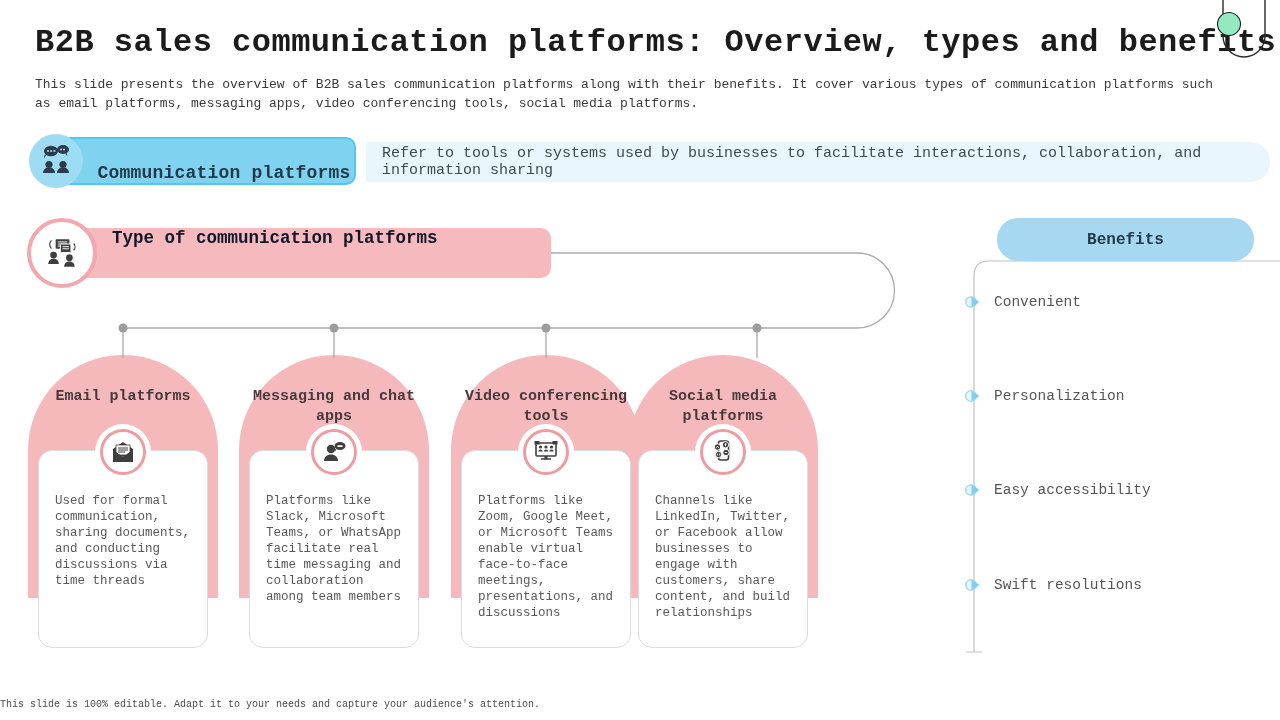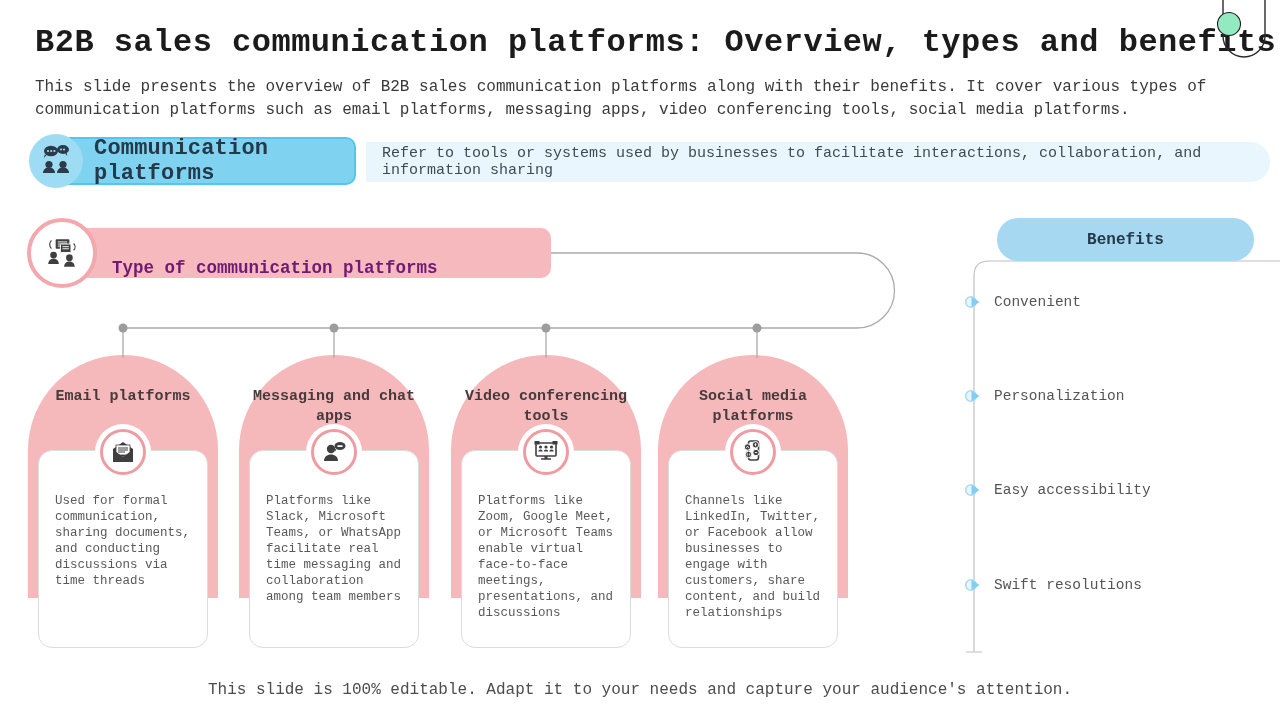--- a/index.html
+++ b/index.html
@@ -6,45 +6,45 @@
   .slide{
     position:relative;width:1280px;height:720px;background:#ffffff;
     font-family:Liberation Mono, monospace;overflow:hidden;margin:0 auto;
   }
   
   .title{
     position:absolute;left:35px;top:24px;font-size:32px;font-weight:bold;
     color:#1b1b1b;letter-spacing:0.5px;white-space:nowrap;
   }
   .subtitle{
-    position:absolute;left:35px;top:76px;width:1190px;font-size:16px;
+    position:absolute;left:35px;top:76px;width:1190px;font-size:13px;
     color:#3a3a3a;line-height:1.45;
   }
   .deco{position:absolute;left:1180px;top:0;width:100px;height:80px;}
   
   .def-circle{
     position:absolute;left:29px;top:134px;width:54px;height:54px;border-radius:50%;
     background:#9edcf4;display:flex;align-items:center;justify-content:center;z-index:3;
   }
   .def-box{
     position:absolute;left:58px;top:137px;width:298px;height:48px;background:#7fd3f1;
     border:2px solid #55c5ec;border-radius:10px;box-sizing:border-box;z-index:2;
-    display:flex;align-items:center;justify-content:center;padding-left:34px;
-    font-size:22px;font-weight:bold;color:#24394a;letter-spacing:0.2px;
+    display:flex;align-items:flex-end;justify-content:center;padding-left:34px;
+    font-size:18px;font-weight:bold;color:#24394a;letter-spacing:0.2px;
   }
   .def-strip{
     position:absolute;left:366px;top:142px;width:904px;height:40px;background:#e9f6fd;
     border-radius:0 20px 20px 0;display:flex;align-items:center;padding-left:16px;
     box-sizing:border-box;font-size:15px;color:#404a52;z-index:1;
   }
   
   .type-bar{
     position:absolute;left:62px;top:228px;width:489px;height:50px;background:#f6b9bd;
-    border-radius:10px;display:flex;align-items:flex-end;padding-left:50px;
-    box-sizing:border-box;font-size:17.5px;font-weight:bold;color:#701a75;z-index:2;
+    border-radius:10px;display:flex;align-items:flex-start;padding-left:50px;
+    box-sizing:border-box;font-size:17.5px;font-weight:bold;color:#0f172a;z-index:2;
   }
   .type-circle{
     position:absolute;left:27px;top:218px;width:70px;height:70px;background:#ffffff;
     border:4px solid #f3a8ae;border-radius:50%;box-sizing:border-box;z-index:3;
     display:flex;align-items:center;justify-content:center;
   }
   .connector{position:absolute;left:0;top:0;width:1280px;height:720px;pointer-events:none;z-index:1;}
   
   .card{position:absolute;top:355px;width:190px;height:293px;}
   .dome{
@@ -71,22 +71,22 @@
     border-radius:21px;display:flex;align-items:center;justify-content:center;
     font-size:16px;font-weight:bold;color:#24394a;z-index:3;
   }
   .benefit-row{
     position:absolute;left:964px;width:300px;height:22px;display:flex;align-items:center;z-index:2;
   }
   .benefit-row svg{flex:0 0 auto;}
   .benefit-label{margin-left:12px;font-size:14.5px;color:#555555;text-align:center;}
   
   .footer{
-    position:absolute;left:0;bottom:21px;width:100%;text-align:center;
-    font-size:16px;color:#4c4c4c;
+    position:absolute;left:0;bottom:10px;width:100%;text-align:left;
+    font-size:10px;color:#4c4c4c;
   }
 </style>
 </head>
 <body>
 
 <div class="slide">
 
   <div class="title">B2B sales communication platforms: Overview, types and benefits</div>
   <div class="subtitle">This slide presents the overview of B2B sales communication platforms along with their benefits. It cover various types of communication platforms such as email platforms, messaging apps, video conferencing tools, social media platforms.</div>
 
@@ -199,21 +199,21 @@
             <path d="M11.8 13.5a2.2 2 0 0 1 4.4 0z"></path>
           <circle cx="19.5" cy="9" r="1.6"></circle>
             <path d="M17.3 13.5a2.2 2 0 0 1 4.4 0z"></path>
           <path d="M12.5 18h3v2.2h3.5v1.6H9v-1.6h3.5z"></path>
         </g>
       </svg>
     </div>
     <div class="white-box">Platforms like Zoom, Google Meet, or Microsoft Teams enable virtual face-to-face meetings, presentations, and discussions</div>
   </div>
 
-  <div class="card" style="left:658px">
+  <div class="card" style="left:628px">
     <div class="dome"></div>
     <div class="card-title">Social media platforms</div>
     <div class="icon-circle">
       <svg width="28" height="28" viewBox="0 0 28 28">
         <rect x="9.5" y="3" width="10" height="19" rx="2.2" fill="none" stroke="#3f3f3f" stroke-width="1.6"></rect>
         <g fill="#3f3f3f" stroke="#ffffff" stroke-width="1">
           <circle cx="8.5" cy="9" r="3.2"></circle>
           <circle cx="16.5" cy="6.8" r="3.2"></circle>
           <circle cx="9.5" cy="16.5" r="3.2"></circle>
           <circle cx="17" cy="14.5" r="3.2"></circle>

